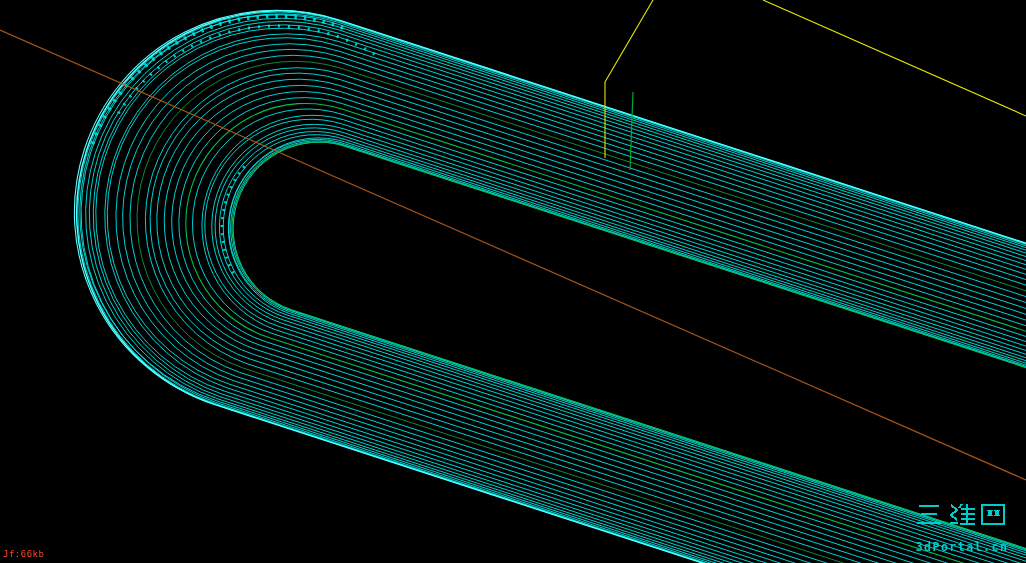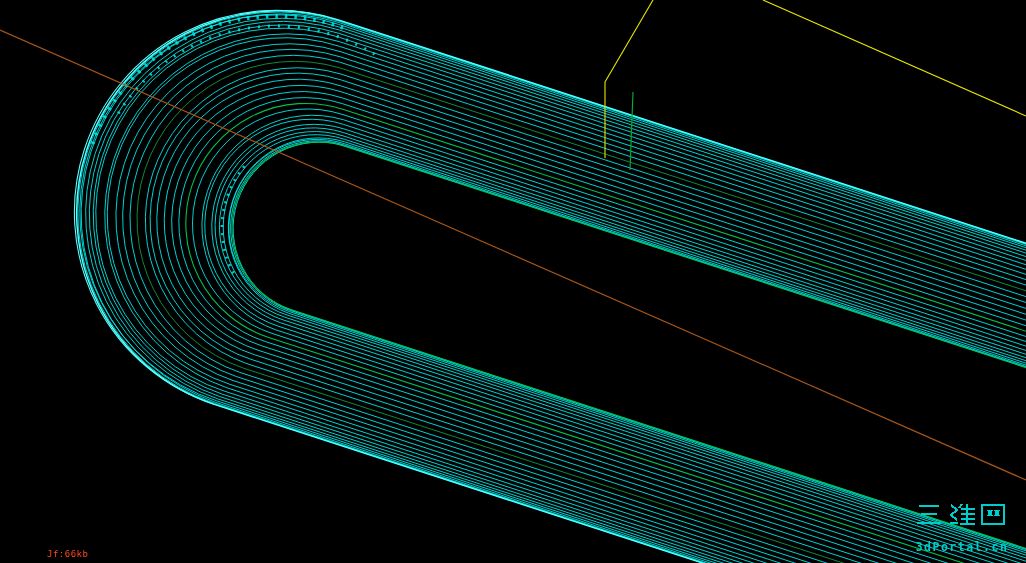--- a/index.html
+++ b/index.html
@@ -89,14 +89,14 @@
       <g>
         <path transform="translate(948,502)" d="M3 3 L9 8 L3 13 L9 18 M2 21 H10 M14 2 L11 6 M19 2 V23 M13 7 H27 M13 12 H27 M13 17 H27 M12 22 H27"></path>
       </g>
       <g>
         <path transform="translate(980,502)" d="M2 3 H24 V22 H2 Z M8 8 L12 14 M12 8 L8 14 M15 8 L19 14 M19 8 L15 14"></path>
       </g>
       <text id="wm-sub" x="962" y="551" text-anchor="middle" stroke="none" fill="#00cccc">3dPortal.cn</text>
     </g>
   </svg>
 
-  <div class="status-readout" style="color: rgb(255, 68, 34); margin-left: 44px;">Jf:66kb</div>
+  <div class="status-readout" style="color: rgb(255, 68, 34);">Jf:66kb</div>
 </div>
 
 </body></html>

